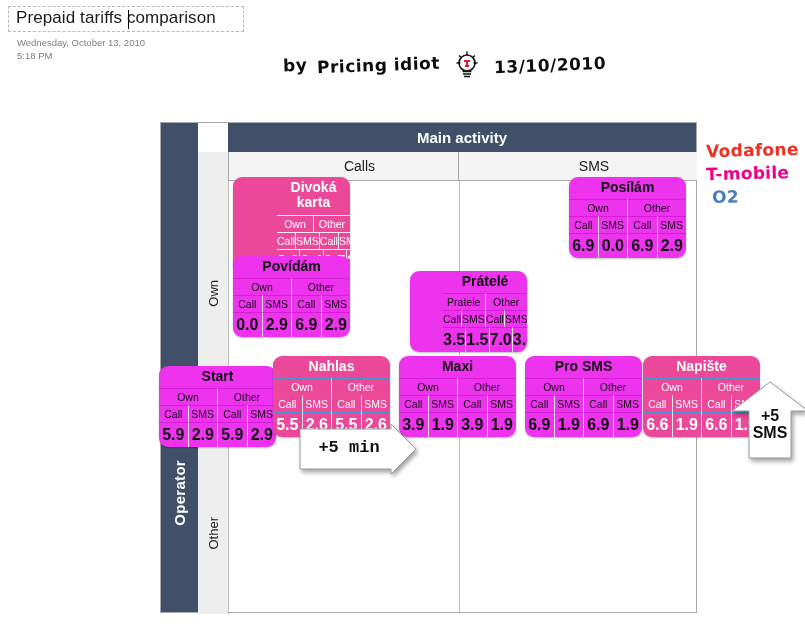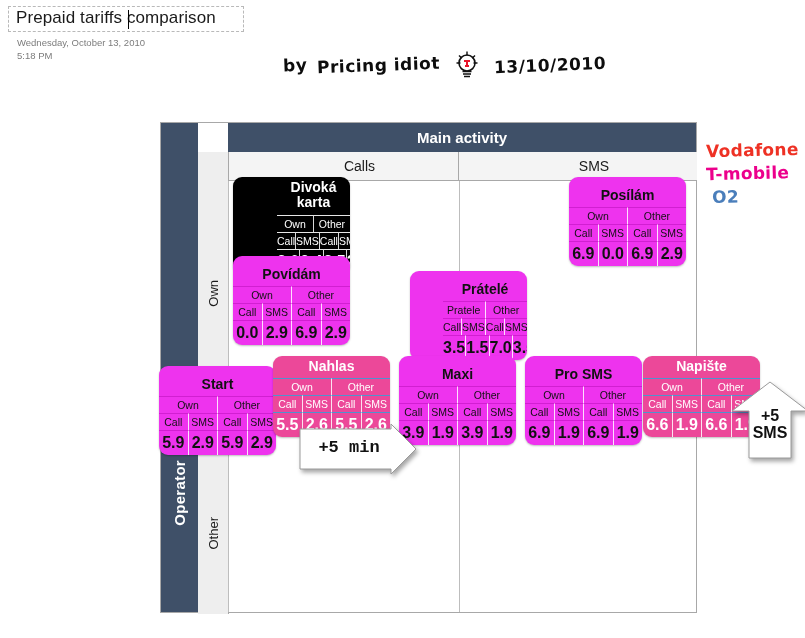--- a/index.html
+++ b/index.html
@@ -114,24 +114,24 @@
   }
   .card .grid2>div+div{border-left:1px solid rgba(255,255,255,.85);}
   .card .grid4{display:flex;}
   .card .grid4>div{
     flex:1;text-align:center;font-size:10.5px;padding:2px 0;
     border-top:1px solid rgba(255,255,255,.85);
   }
   .card .grid4>div+div{border-left:1px solid rgba(255,255,255,.85);}
   .card .vals>div{font-weight:bold;font-size:16px;padding:3px 0;}
 
-  .c-red{background:#000000;color:#fff;padding-left:44px;}
+  .c-red{background:#ec4899;color:#fff;padding-left:44px;}
   .c-red .grid2>div,.c-red .grid4>div{border-color:rgba(255,255,255,.9);}
   .c-magenta{background:#ee33ee;color:#111;}
-  .c-magenta .name{color:#111;margin-top:8px;}
+  .c-magenta .name{color:#111;}
   .c-magenta .grid2>div,.c-magenta .grid4>div{border-color:#d11fd1;}
   .c-blue{background:#ec4899;color:#fff;}
   .c-blue .grid2>div,.c-blue .grid4>div{border-color:#4e93cf;}
 
   
   #callout-min{
     position:absolute;left:138px;top:300px;width:118px;height:52px;
     filter:drop-shadow(2px 3px 2px rgba(0,0,0,.35));
   }
   #callout-min .lbl{

